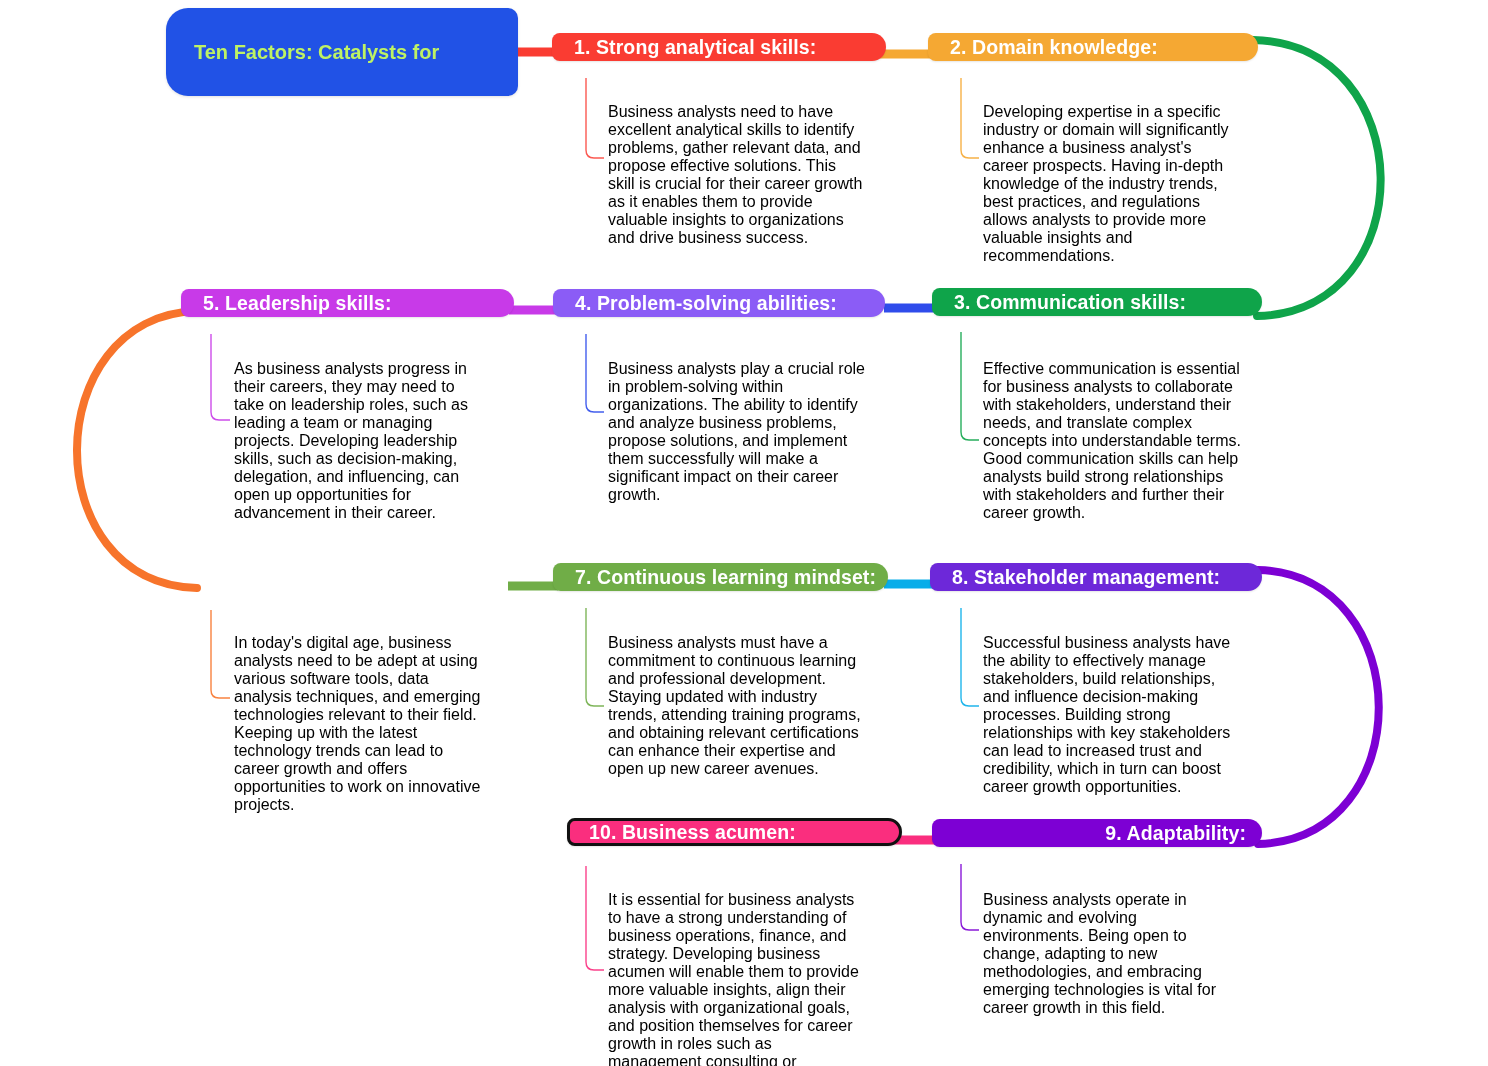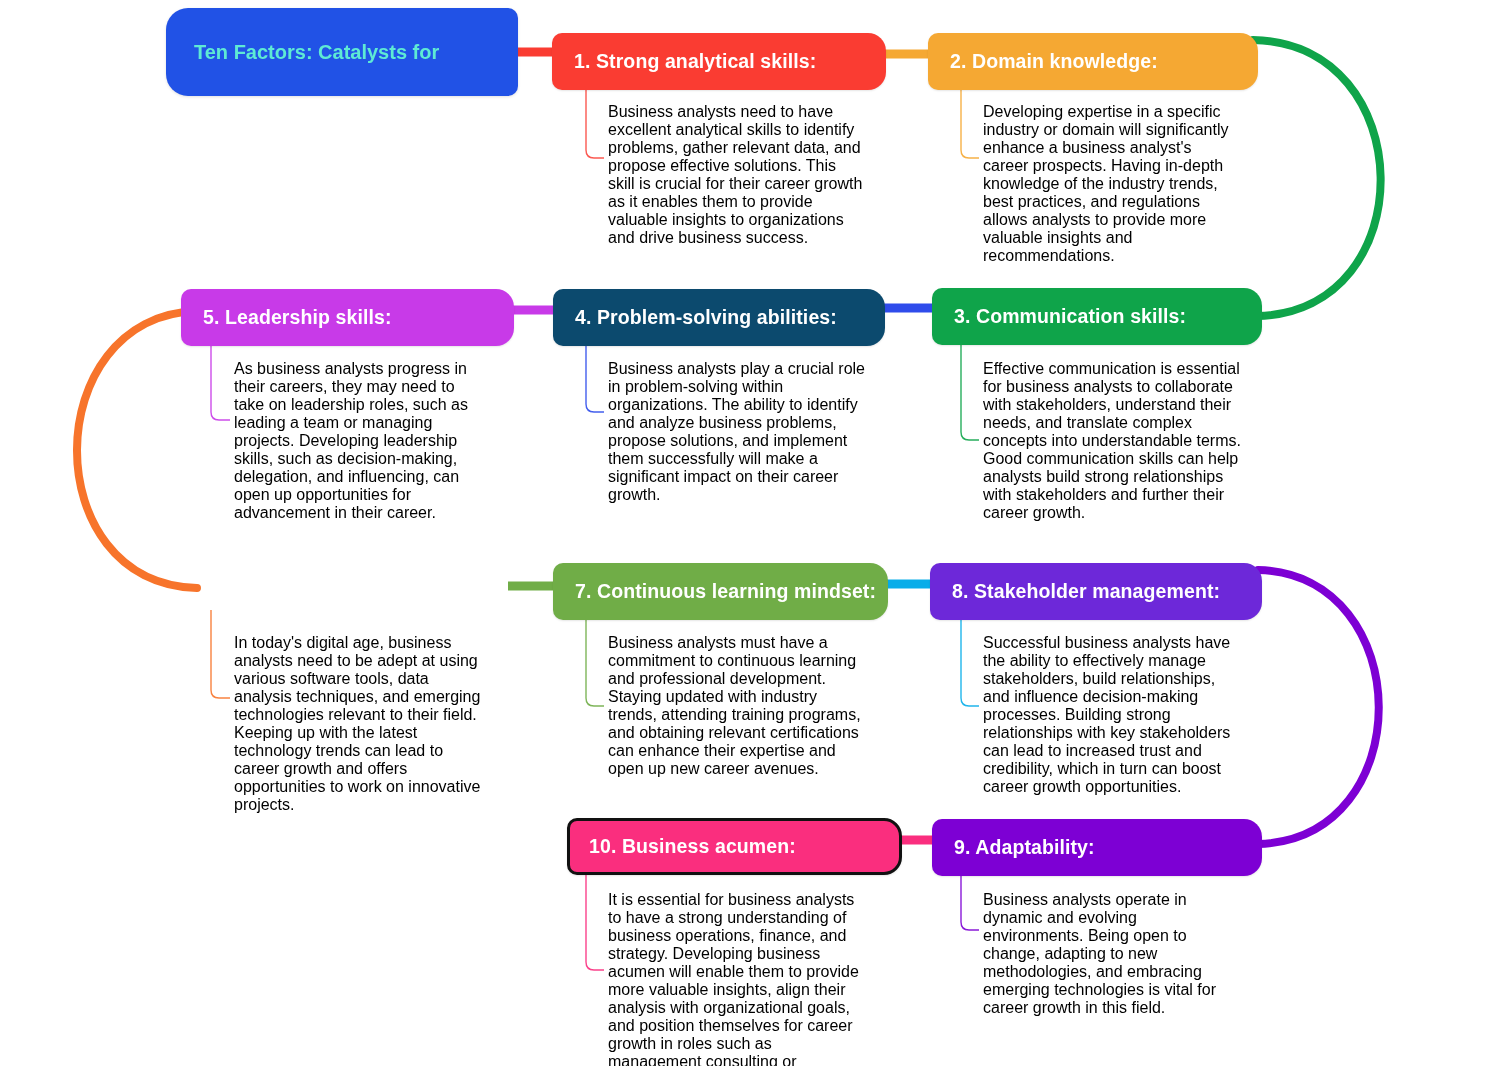--- a/index.html
+++ b/index.html
@@ -14,32 +14,32 @@
   .node{position:absolute;}
   .node .hdr{
     position:relative;
     box-sizing:border-box;
     color:#ffffff;
     font-weight:bold;
     font-size:19.5px;
     letter-spacing:.1px;
     display:flex;align-items:center;
     padding:0 16px 0 22px;
-    height:57px;
+    height:28px;
     border-radius:10px 10px 10px 10px;
     box-shadow:0 1px 2px rgba(0,0,0,.10);
     white-space:nowrap;
   }
 
   
   #root-node{left:166px;top:8px;width:352px;height:88px;}
   #root-node .rootbox{
     width:100%;height:100%;box-sizing:border-box;
     background:#2152E6;border-radius:22px 10px 10px 22px;
-    color:#5eead4;font-weight:bold;font-size:20px;line-height:25px;
+    color:#bef264;font-weight:bold;font-size:20px;line-height:25px;
     display:flex;align-items:center;padding:0 20px 0 28px;
     box-shadow:0 1px 3px rgba(0,0,0,.12);
   }
 
   
   .hdr.r-right{border-radius:10px 18px 18px 10px;}
   .hdr.sel{border:3px solid #111111;padding-left:19px;}
 </style>
 </head>
 <body>
@@ -103,21 +103,21 @@
   <div class="body" style="position:absolute;left:983px;top:103px;width:258px;">Developing expertise in a specific industry or domain will significantly enhance a business analyst's career prospects. Having in-depth knowledge of the industry trends, best practices, and regulations allows analysts to provide more valuable insights and recommendations.</div>
 
   <div class="node" style="left:932px;top:288px;width:330px;">
     <div class="hdr r-right" style="background:#0FA44A;">
       <span>3. Communication skills:</span>
     </div>
   </div>
   <div class="body" style="position:absolute;left:983px;top:360px;width:258px;">Effective communication is essential for business analysts to collaborate with stakeholders, understand their needs, and translate complex concepts into understandable terms. Good communication skills can help analysts build strong relationships with stakeholders and further their career growth.</div>
 
   <div class="node" style="left:553px;top:289px;width:332px;">
-    <div class="hdr r-right" style="background:#0c4a6e;">
+    <div class="hdr r-right" style="background:#8b5cf6;">
       <span>4. Problem-solving abilities:</span>
     </div>
   </div>
   <div class="body" style="position:absolute;left:608px;top:360px;width:258px;">Business analysts play a crucial role in problem-solving within organizations. The ability to identify and analyze business problems, propose solutions, and implement them successfully will make a significant impact on their career growth.</div>
 
   <div class="node" style="left:181px;top:289px;width:333px;">
     <div class="hdr r-right" style="background:#C83AE8;">
       <span>5. Leadership skills:</span>
     </div>
   </div>
@@ -133,21 +133,21 @@
   <div class="body" style="position:absolute;left:608px;top:634px;width:258px;">Business analysts must have a commitment to continuous learning and professional development. Staying updated with industry trends, attending training programs, and obtaining relevant certifications can enhance their expertise and open up new career avenues.</div>
 
   <div class="node" style="left:930px;top:563px;width:332px;">
     <div class="hdr r-right" style="background:#6d28d9;">
       <span>8. Stakeholder management:</span>
     </div>
   </div>
   <div class="body" style="position:absolute;left:983px;top:634px;width:256px;">Successful business analysts have the ability to effectively manage stakeholders, build relationships, and influence decision-making processes. Building strong relationships with key stakeholders can lead to increased trust and credibility, which in turn can boost career growth opportunities.</div>
 
   <div class="node" style="left:932px;top:819px;width:330px;">
-    <div class="hdr r-right" style="background:#7D00D4;">
+    <div class="hdr r-right" style="background:#7D00D4;justify-content:flex-end;">
       <span>9. Adaptability:</span>
     </div>
   </div>
   <div class="body" style="position:absolute;left:983px;top:891px;width:258px;">Business analysts operate in dynamic and evolving environments. Being open to change, adapting to new methodologies, and embracing emerging technologies is vital for career growth in this field.</div>
 
   <div class="node" style="left:567px;top:818px;width:335px;">
     <div class="hdr r-right sel" style="background:#FA2E7E;">
       <span>10. Business acumen:</span>
     </div>
   </div>

